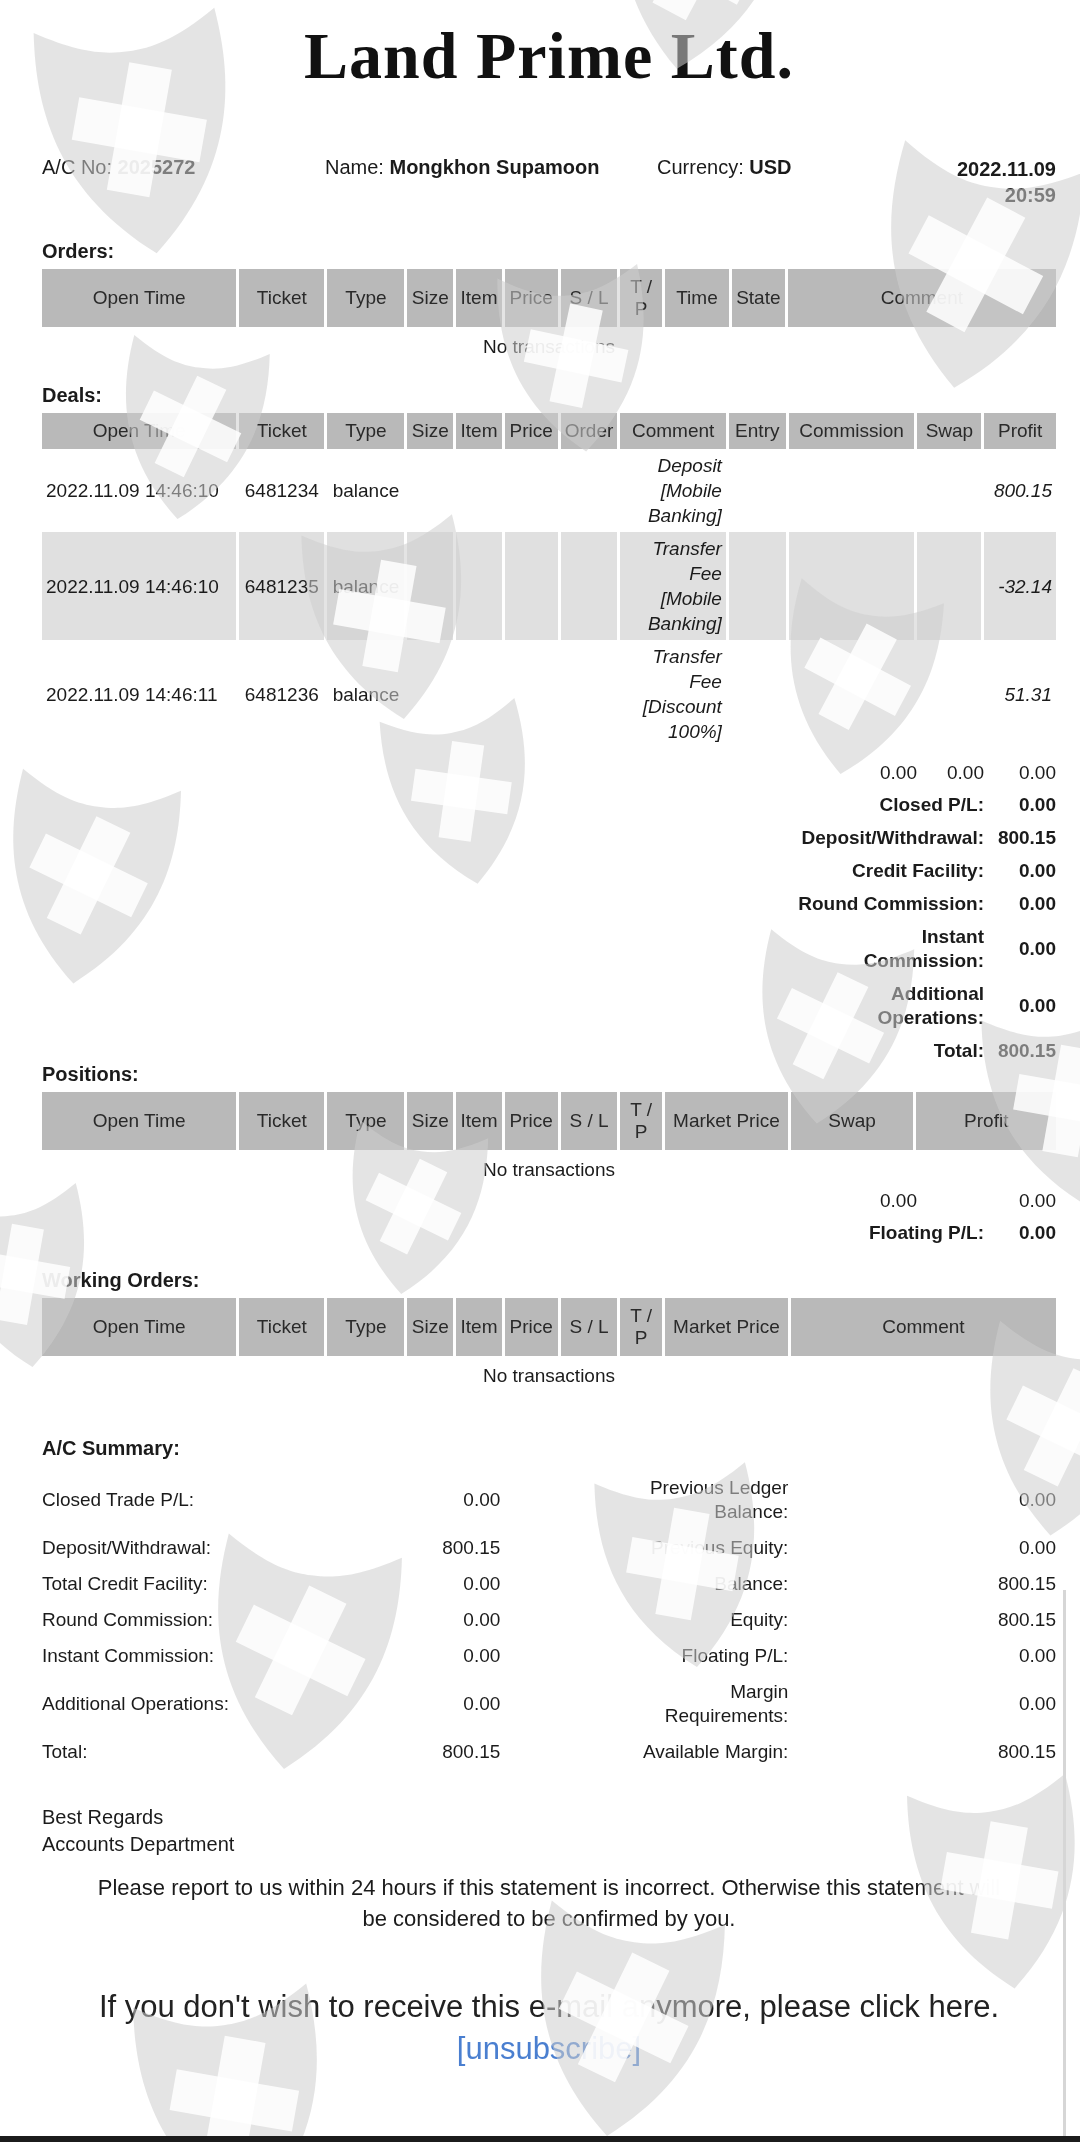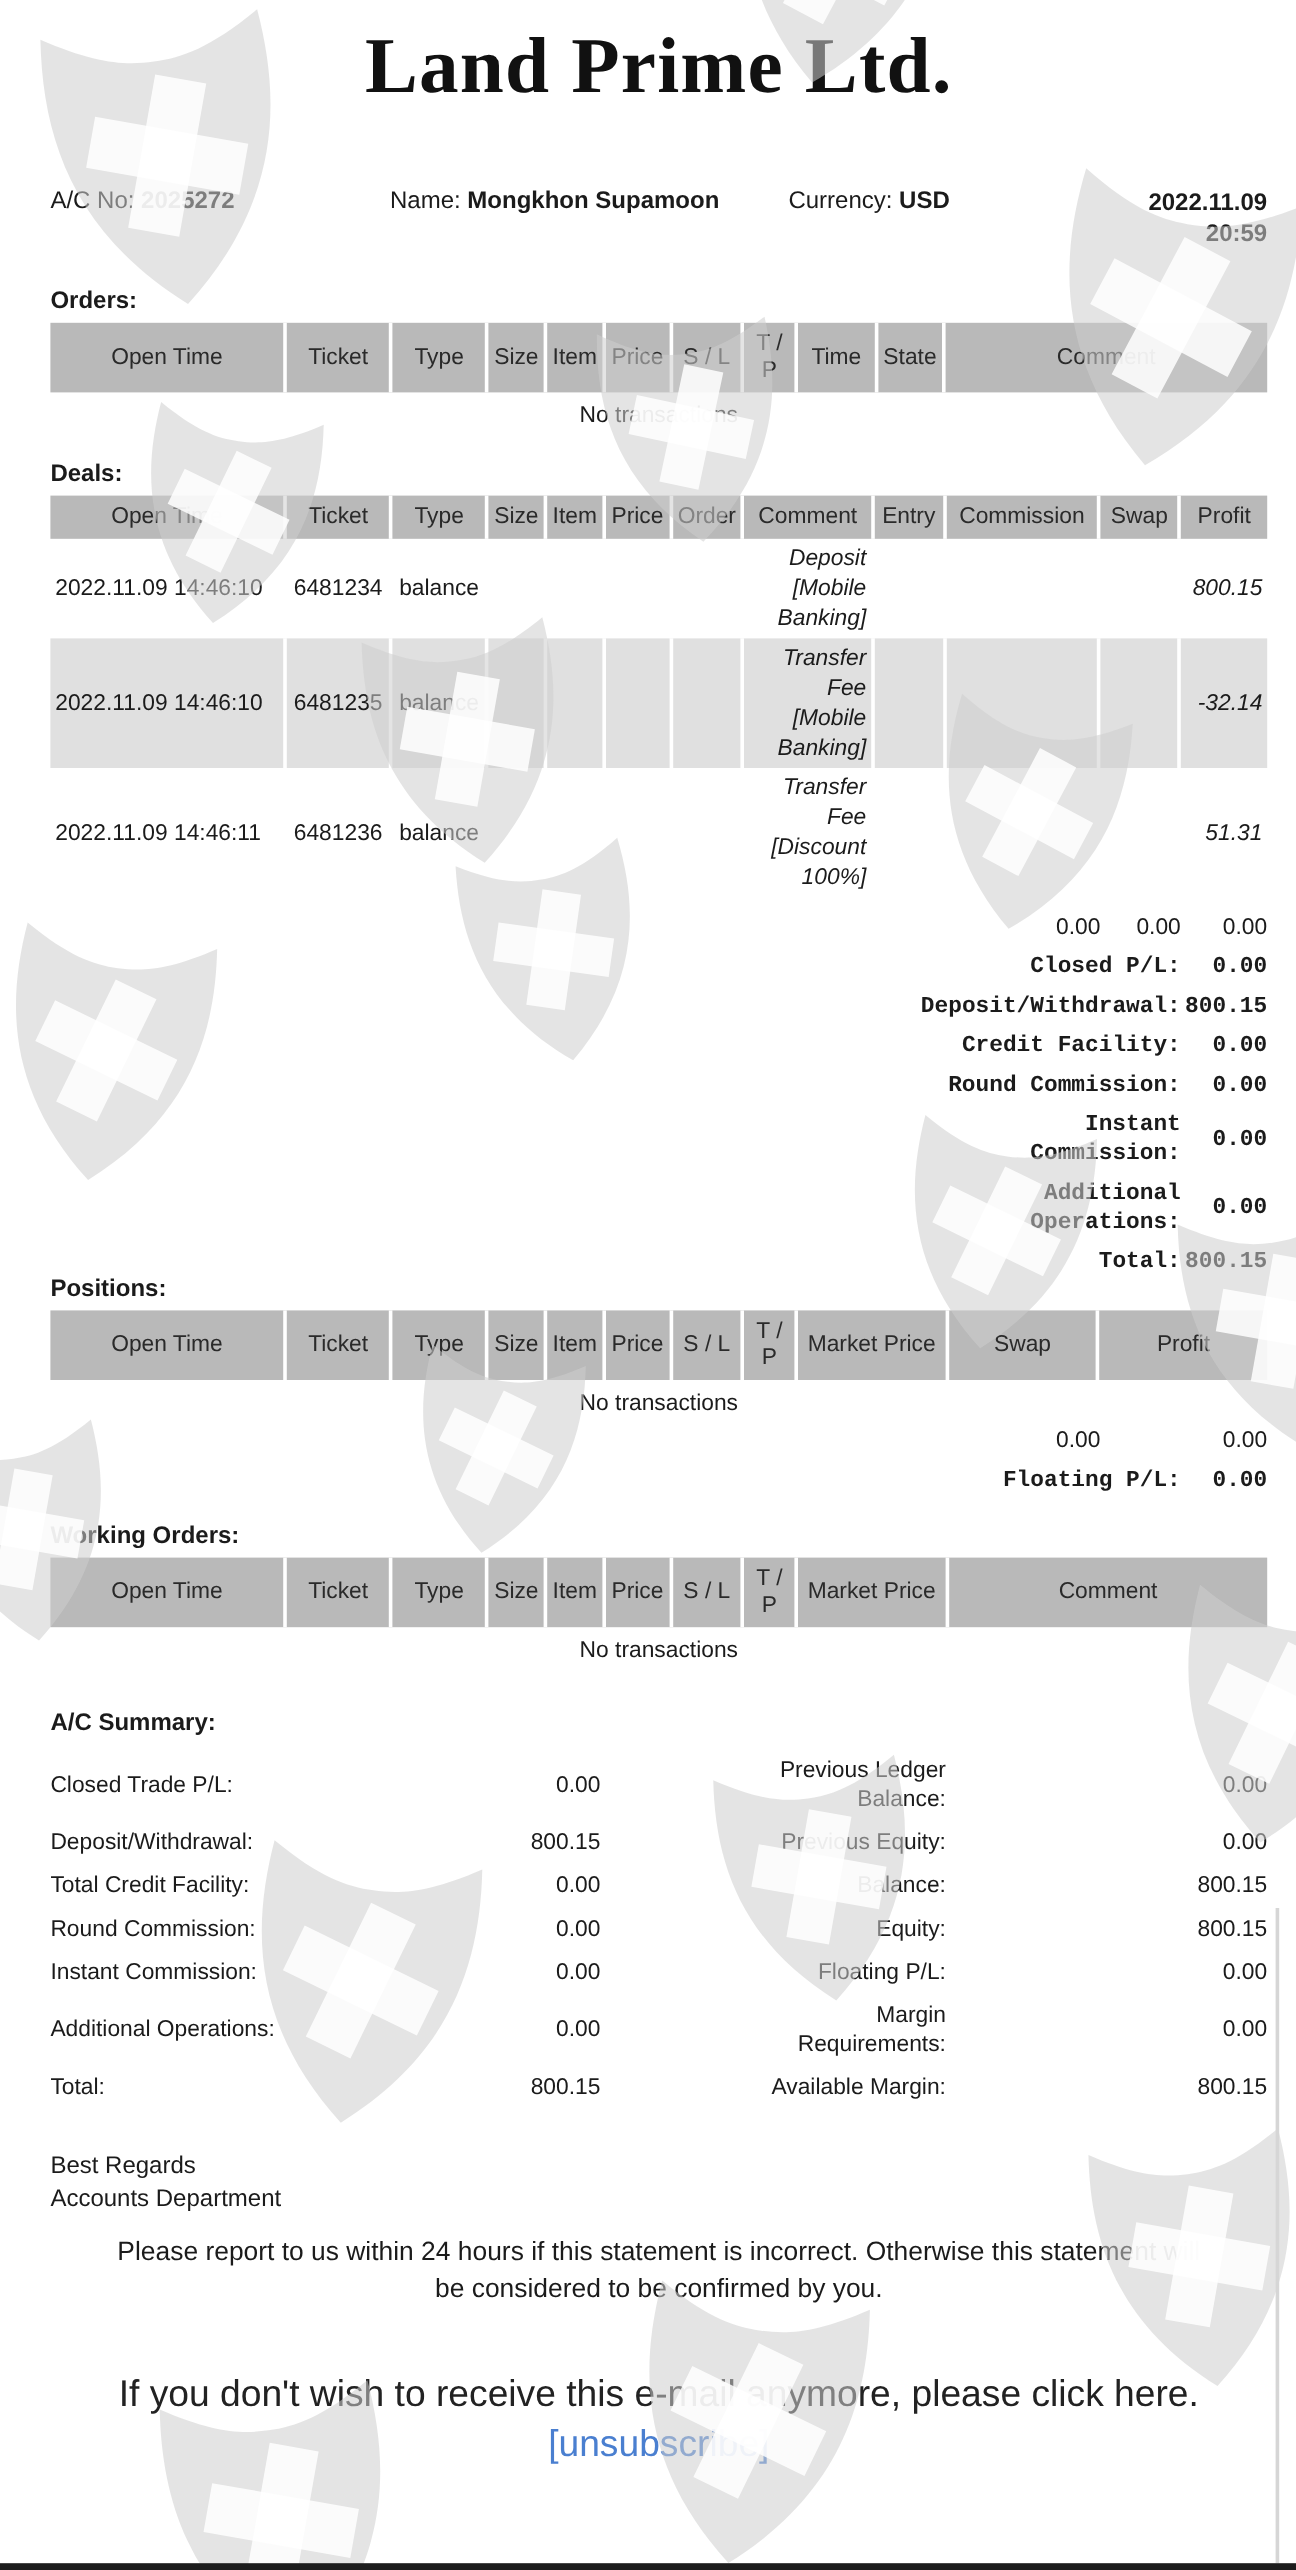--- a/index.html
+++ b/index.html
@@ -26,41 +26,41 @@
   .info-seg2{width:332px;}
   .info-seg3{flex:1;}
   .info-row b{font-weight:bold;}
   .date-block{text-align:right;font-weight:bold;line-height:26px;white-space:pre-line;}
   
   .section-title{font-weight:bold;font-size:20px;margin:0 0 6px 0;}
   .mt-orders{margin-top:32px;}
   .mt-deals{margin-top:26px;}
   .mt-positions{}
   .mt-working{margin-top:24px;}
-  .mt-acsummary{margin-top:38px;}
+  .mt-acsummary{margin-top:50px;}
   
   table.tbl{width:100%;border-collapse:collapse;table-layout:fixed;}
   table.tbl th{
     background:#b9b9b9;color:#2a2a2a;font-weight:normal;
     text-align:center;vertical-align:middle;
     font-size:19px;line-height:22px;padding:7px 3px;
   }
   table.tbl td{
     font-size:19px;line-height:25px;padding:4px;vertical-align:middle;
   }
   table.tbl th + th, table.tbl td + td{border-left:3px solid #ffffff;}
   tr.alt{background:#e0e0e0;}
   .cell-left{text-align:left;}
   .cell-center{text-align:center;}
   .cell-right{text-align:right;font-style:italic;}
   .prewrap{white-space:pre-line;}
   .no-trans{text-align:center;margin:9px 0 4px 0;}
   
   .sumrow{display:flex;justify-content:flex-end;align-items:center;margin-top:9px;}
-  .sumrow.bold{font-weight:bold;font-family:Liberation Mono, monospace;}
+  .sumrow.bold{font-weight:bold;}
   .sumrow .lbl{text-align:right;white-space:pre-line;line-height:24px;}
   .box72{width:72px;text-align:right;}
   .box67{width:67px;text-align:right;}
   .box139{width:139px;text-align:right;}
   .boxauto{text-align:right;}
   .totalsrow{margin-top:14px;}
   
   table.acsum{width:100%;border-collapse:collapse;table-layout:fixed;margin-top:10px;}
   table.acsum td{font-size:19px;line-height:24px;padding:6px 0;vertical-align:middle;}
   .ac-l-label{text-align:left;}

